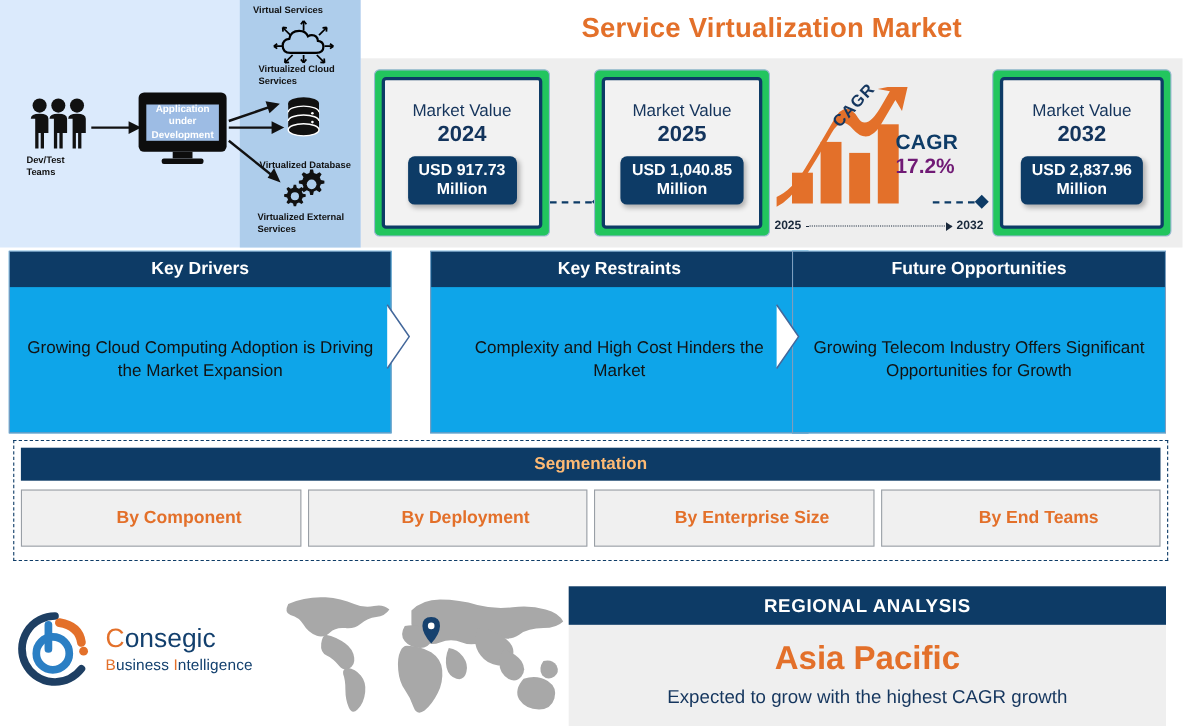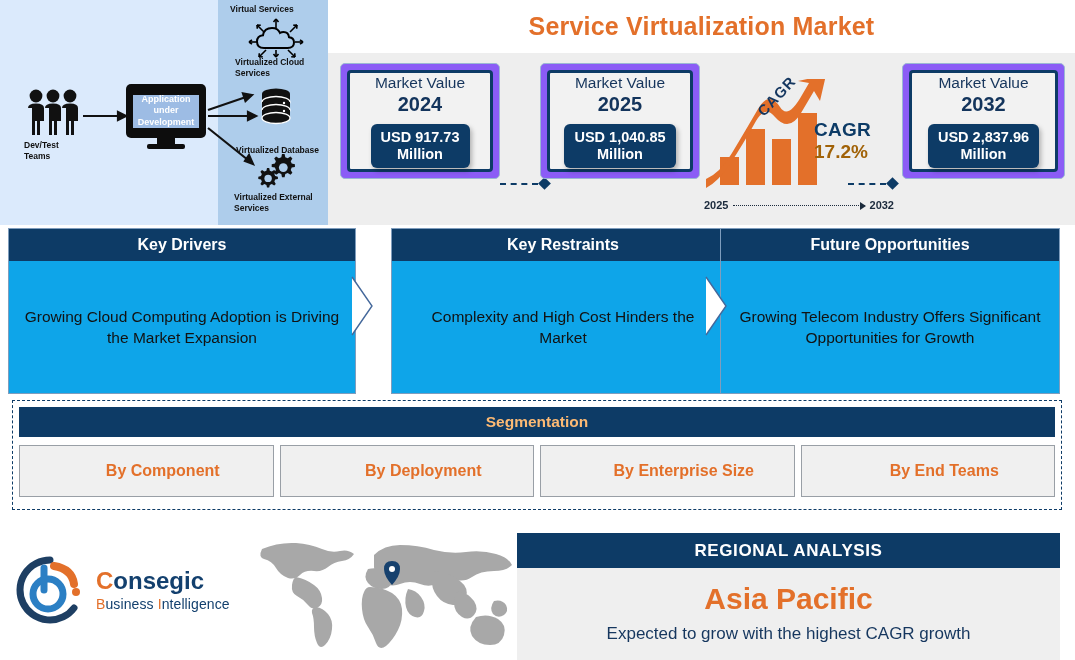--- a/index.html
+++ b/index.html
@@ -27,21 +27,21 @@
 
   .people { position:absolute; left:25px; top:88px; }
   .dev-label { position:absolute; left:24px; top:140px; }
 
   .title-bar { position:absolute; left:328px; top:0; width:747px; height:53px; background:#ffffff;
                display:flex; align-items:center; justify-content:center; }
   .main-title { color:#e3702a; font-size:25px; font-weight:bold; letter-spacing:.2px; }
 
   .cards-band { position:absolute; left:328px; top:53px; width:747px; height:172px; background:#eeeeee; }
 
-  .mv-card { position:absolute; top:10px; width:160px; height:116px; background:#8b5cf6;
+  .mv-card { position:absolute; top:10px; width:160px; height:152px; background:#22c55e;
              border:1.2px solid #9bb8d4; border-radius:5px; padding:6px; }
   .mv-card-inner { width:100%; height:100%; border:3.5px solid #0d3b66; border-radius:4px; background:#f2f2f2;
                    display:flex; flex-direction:column; align-items:center; justify-content:center; }
   .mv-label { color:#16355c; font-size:15.5px; line-height:1.15; }
   .mv-year { color:#13345c; font-size:20px; font-weight:600; margin-top:1px; }
   .mv-value { margin-top:8px; background:#0d3b66; color:#fff; border-radius:6px; padding:5px 10px;
               text-align:center; font-size:14.5px; font-weight:bold; line-height:1.2;
               box-shadow:2px 3px 5px rgba(0,0,0,.28); }
 
   .card-2024 { left:12px; }
@@ -50,21 +50,21 @@
 
   .dash-conn { position:absolute; top:126px; display:flex; align-items:center; }
   .dash-line { width:38px; height:0; border-top:2px dashed #0d3b66; }
   .dash-diamond { width:9px; height:9px; background:#0d3b66; transform:rotate(45deg); margin-left:2px; }
   .conn-1 { left:172px; }
   .conn-2 { left:520px; }
 
   .cagr-block { position:absolute; left:376px; top:18px; width:190px; height:146px; }
   .cagr-right { position:absolute; left:110px; top:48px; }
   .cagr-word { color:#0d3b66; font-size:19px; font-weight:bold; letter-spacing:.3px; }
-  .cagr-pct { color:#a16207; font-size:19px; font-weight:bold; }
+  .cagr-pct { color:#701a75; font-size:19px; font-weight:bold; }
   .cagr-years { position:absolute; left:0px; top:128px; width:190px; display:flex; align-items:center; gap:5px; }
   .cagr-year-lbl { color:#1b2a3c; font-size:11px; font-weight:bold; }
   .cagr-arrowline { flex:1; height:1px; border-top:1.4px dotted #1b2a3c; position:relative; }
   .cagr-arrowline:after { content:""; position:absolute; right:-1px; top:-4px; border-left:6px solid #1b2a3c;
                           border-top:4px solid transparent; border-bottom:4px solid transparent; }
   .cagr-diag-label { position:absolute; left:56px; top:34px; color:#14365f; font-size:15px; font-weight:bold;
                      transform:rotate(-47deg); transform-origin:left center; letter-spacing:1px; }
 
   
   .panels { position:absolute; left:0; top:228px; width:1075px; height:166px; }
@@ -88,21 +88,21 @@
               font-size:15.5px; font-weight:bold; }
   .seg-row { display:flex; gap:6px; margin-top:8px; }
   .seg-box { flex:1; height:52px; background:#f0f0f0; border:1.5px solid #999fa6;
              display:flex; align-items:center; justify-content:center;
              color:#e3702a; font-size:16px; font-weight:bold;padding-left:33px; }
 
   
   .bottom { position:absolute; left:0; top:515px; width:1075px; height:145px; background:#ffffff; }
   .logo-area { position:absolute; left:14px; top:35px; width:240px; height:80px; display:flex; align-items:center; gap:10px; }
   .logo-text { display:flex; flex-direction:column; }
-  .logo-name { font-size:24px; font-weight:bold; color:#13406e; line-height:1; }
+  .logo-name { font-size:24px; font-weight:normal; color:#13406e; line-height:1; }
   .logo-name .c { color:#e3702a; }
   .logo-sub { font-size:14px; color:#13406e; margin-top:3px; letter-spacing:.1px; }
   .logo-sub .o { color:#e3702a; }
 
   .map-area { position:absolute; left:250px; top:18px; width:265px; height:120px; }
 
   .region-panel { position:absolute; left:517px; top:18px; width:543px; height:127px; background:#efefef; }
   .region-head { height:35px; background:#0d3b66; color:#fff; display:flex; align-items:center; justify-content:center;
                  font-size:17px; font-weight:bold; letter-spacing:.6px; }
   .region-name { text-align:center; color:#e3702a; font-size:30px; font-weight:bold; margin-top:14px; }

